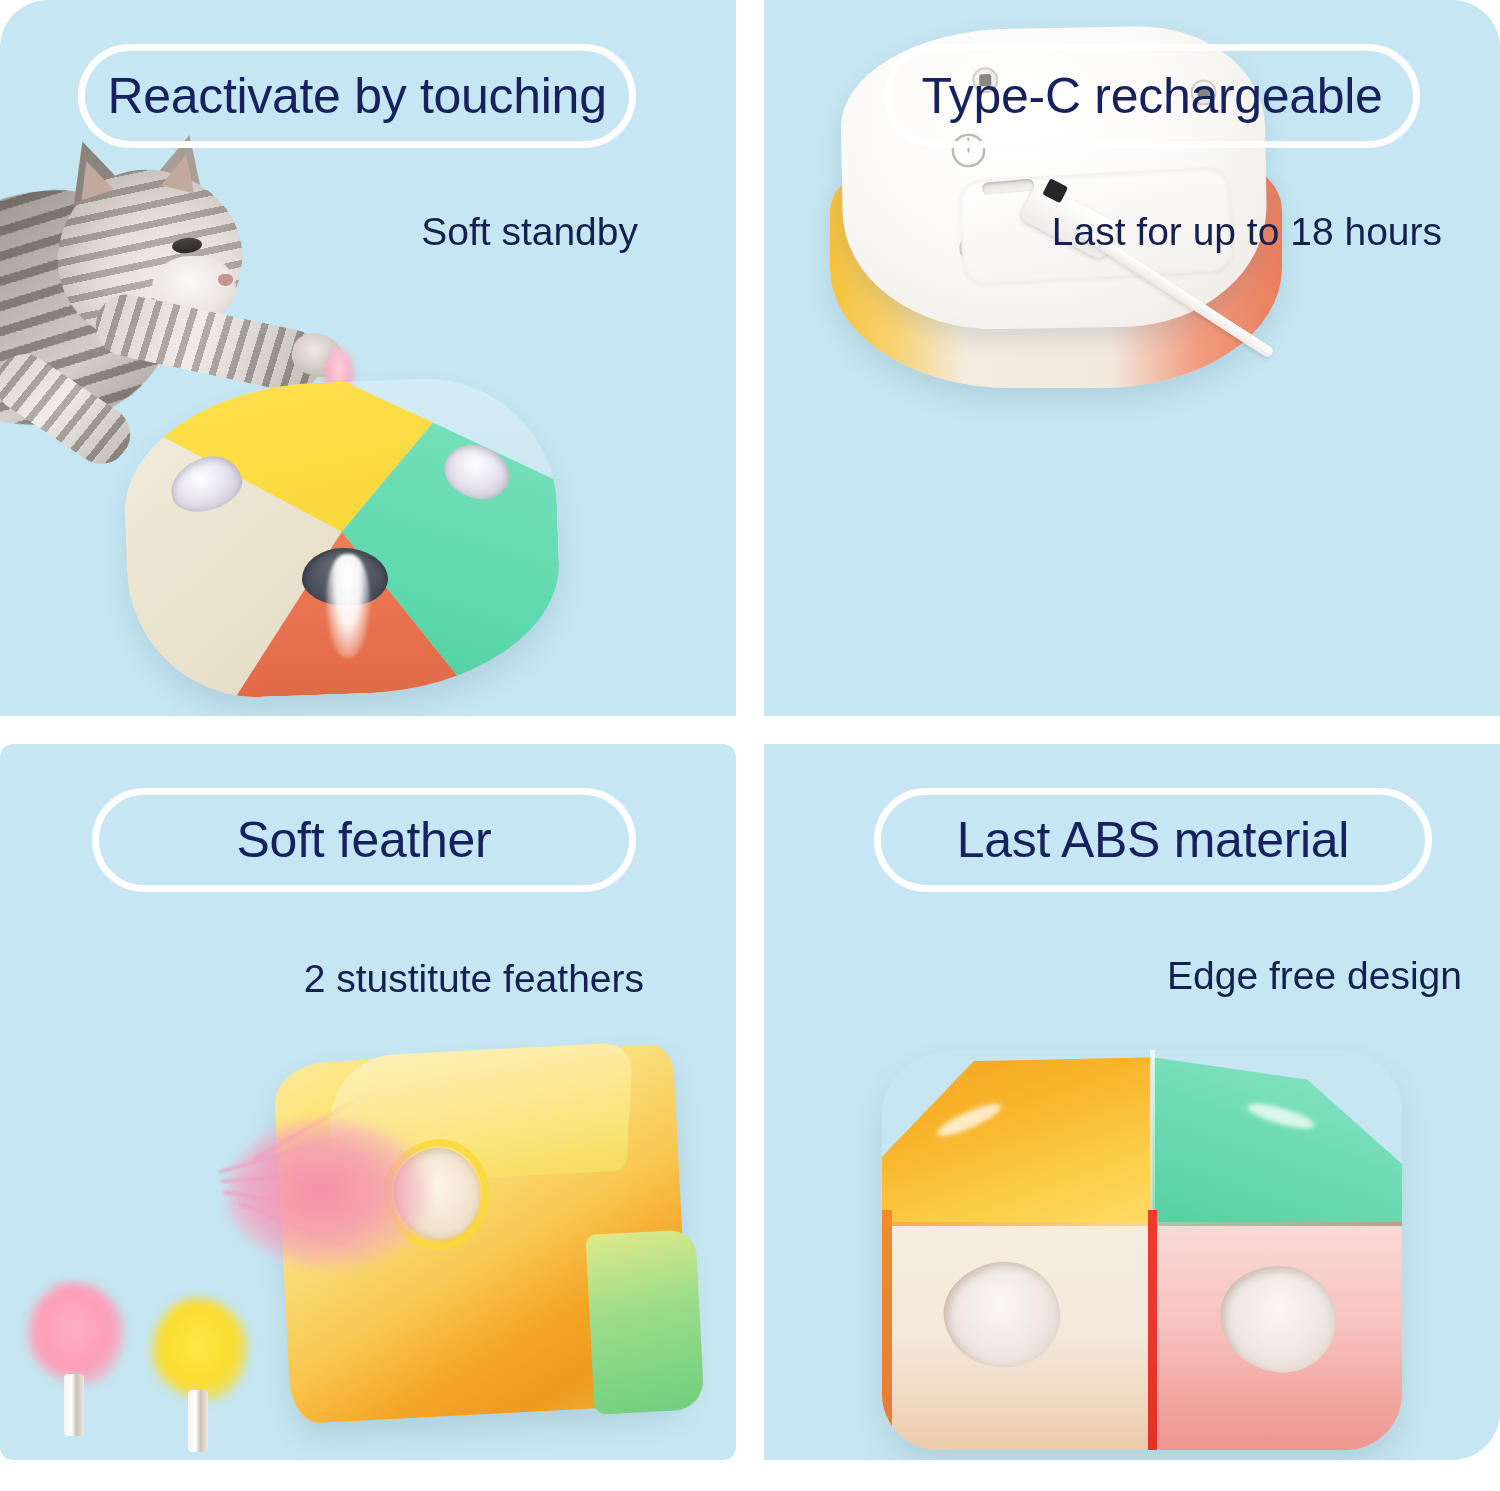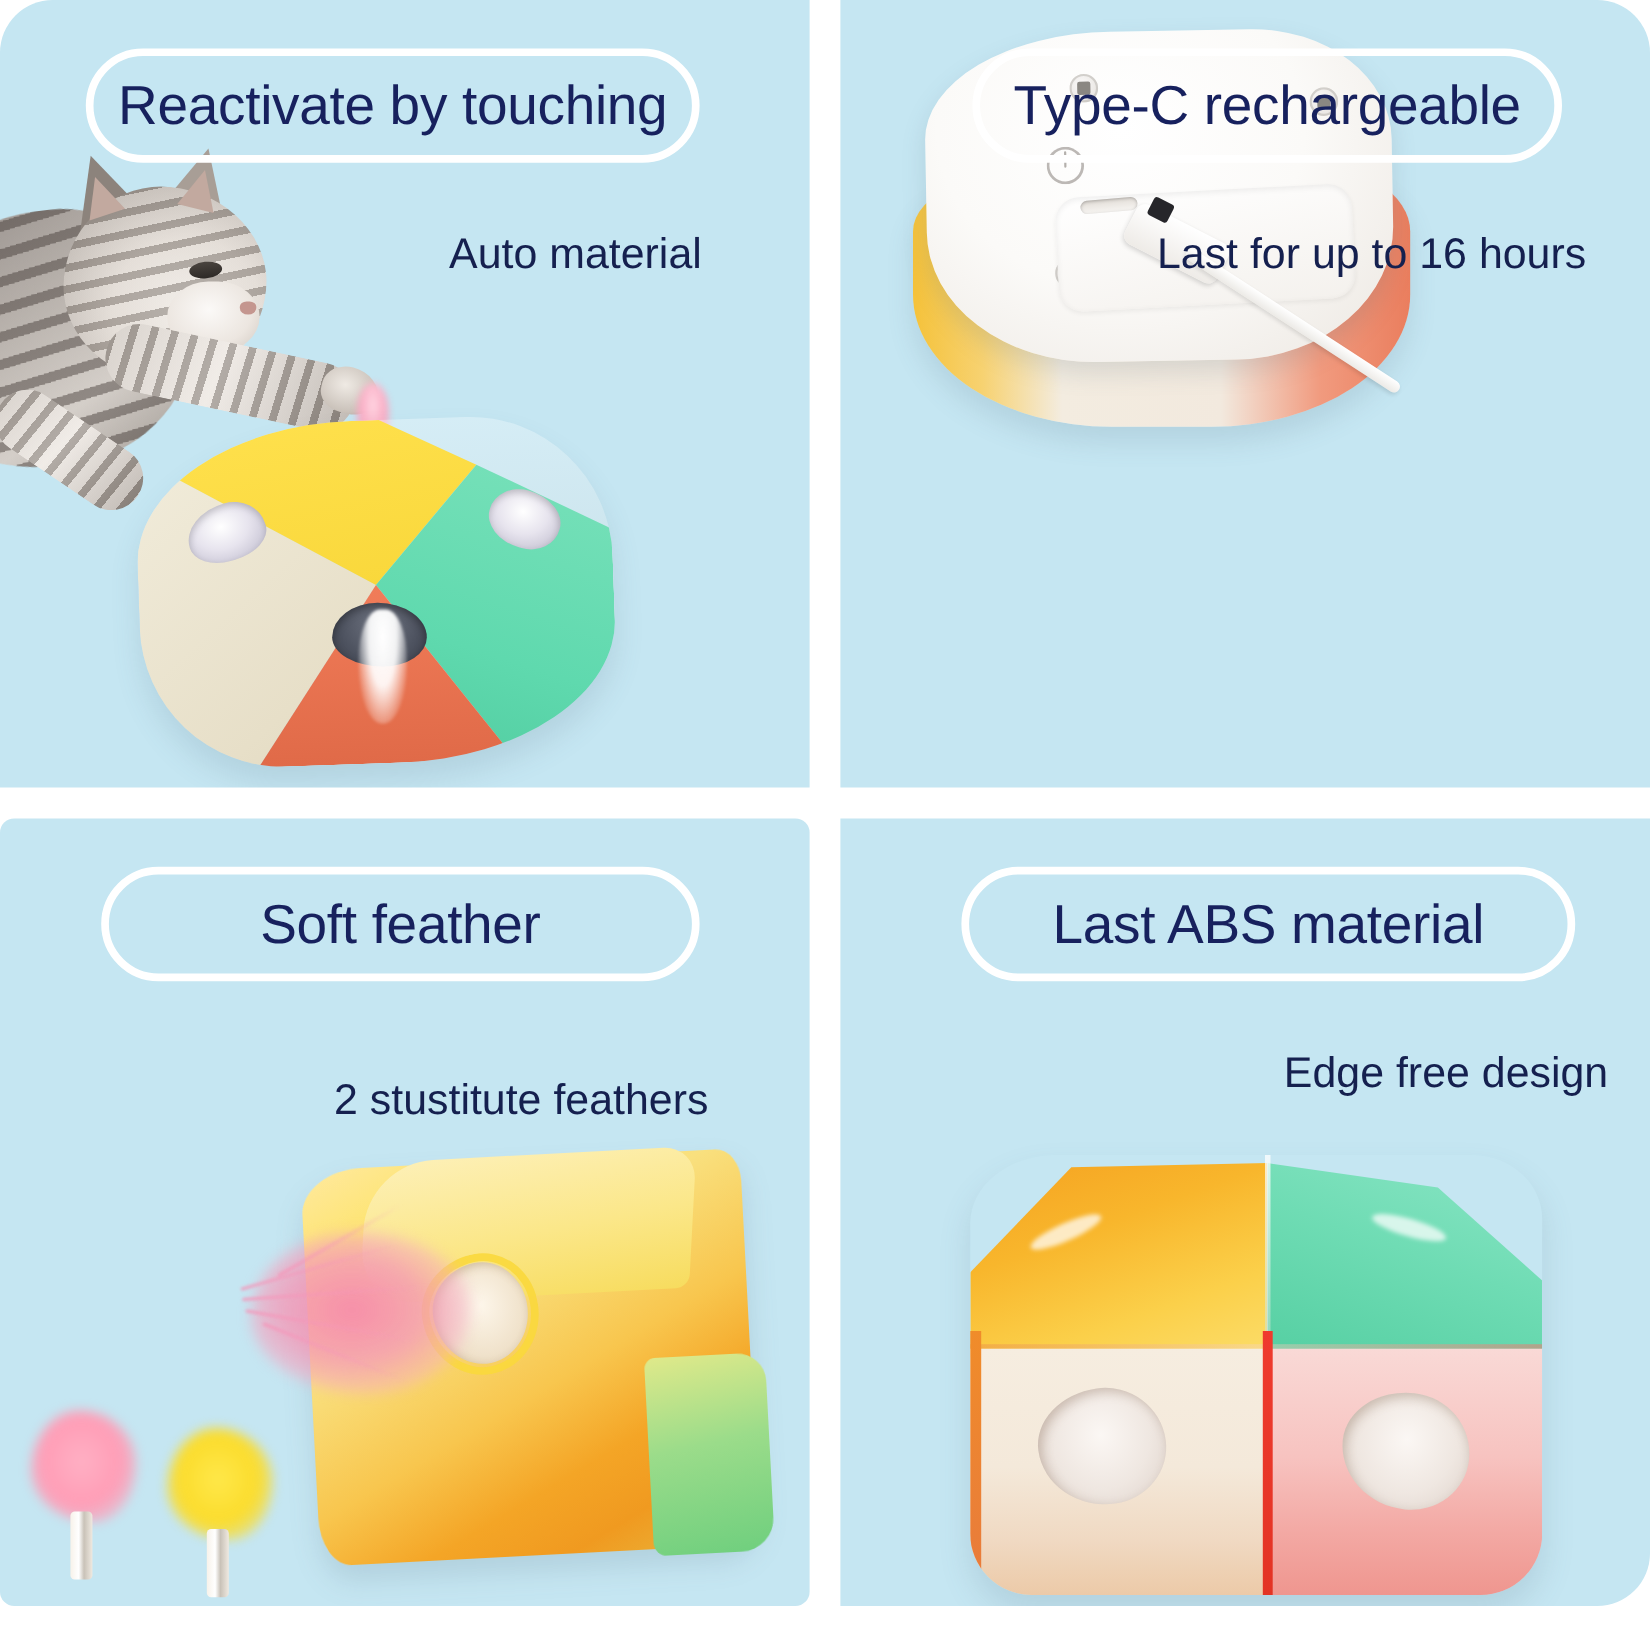--- a/index.html
+++ b/index.html
@@ -55,21 +55,21 @@
   .subtext{
     position:absolute;
     color:#15204f;
     font-size:39px;
     font-weight:400;
     white-space:nowrap;
     line-height:1;
   }
   .tl .subtext{top:212px;right:98px;}
   .tr .subtext{top:212px;right:58px;}
-  .bl .subtext{top:215px;right:92px;margin-top:22px;}
+  .bl .subtext{top:215px;right:92px;}
   .br .subtext{top:212px;right:38px;}
 
   
   .scene{position:absolute;inset:0;}
 
   
   .cat{position:absolute;left:-34px;top:164px;width:380px;height:400px;}
   .cat-body{
     position:absolute;left:-60px;top:28px;width:270px;height:232px;
     border-radius:52% 44% 46% 50%/58% 50% 50% 42%;
@@ -476,21 +476,21 @@
         <div class="hole h-front"></div>
         <div class="feather-white">
           <div class="fw"></div>
         </div>
       </div>
     </div>
 
     <div class="pill">
       <span class="pill-text">Reactivate by touching</span>
     </div>
-    <div class="subtext">Auto material</div>
+    <div class="subtext">Soft standby</div>
   </section>
 
   <section class="panel tr">
     <div class="scene">
       <div class="toy-bottom">
         <div class="tb-colors"></div>
         <div class="tb-plate">
           <div class="screw s1"></div>
           <div class="screw s2"></div>
           <div class="screw s3"></div>
@@ -500,21 +500,21 @@
           <div class="usb-slot"></div>
           <div class="usb-plug"></div>
           <div class="usb-cable"></div>
         </div>
       </div>
     </div>
 
     <div class="pill">
       <span class="pill-text">Type-C rechargeable</span>
     </div>
-    <div class="subtext">Last for up to 16 hours</div>
+    <div class="subtext">Last for up to 18 hours</div>
   </section>
 
   <section class="panel bl">
     <div class="scene">
       <div class="toy-closeup">
         <div class="cu-body"></div>
         <div class="cu-green"></div>
         <div class="cu-top-face"></div>
         <div class="cu-hole"></div>
         <div class="cu-hole-rim"></div>

